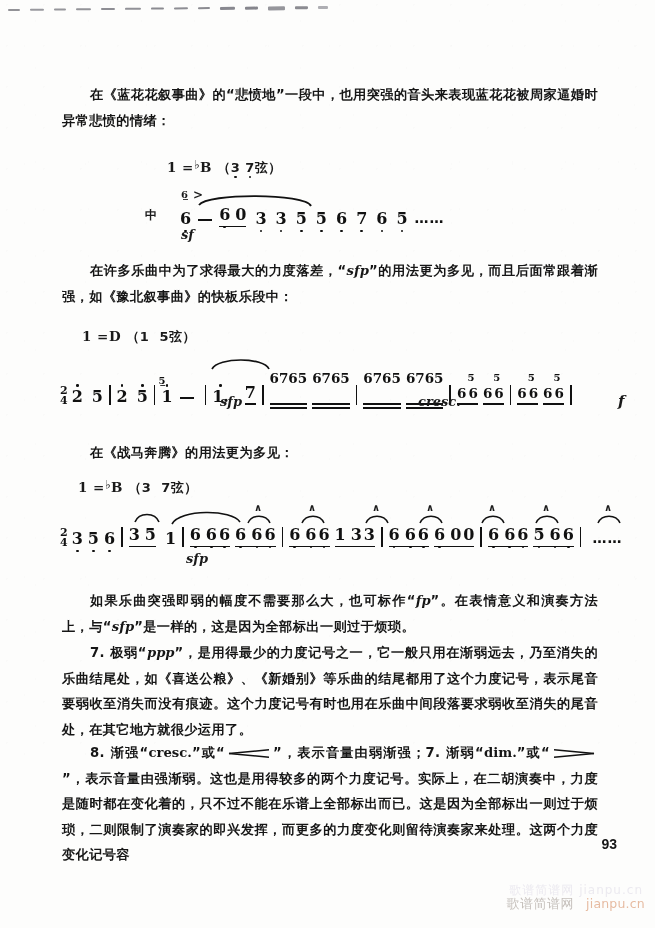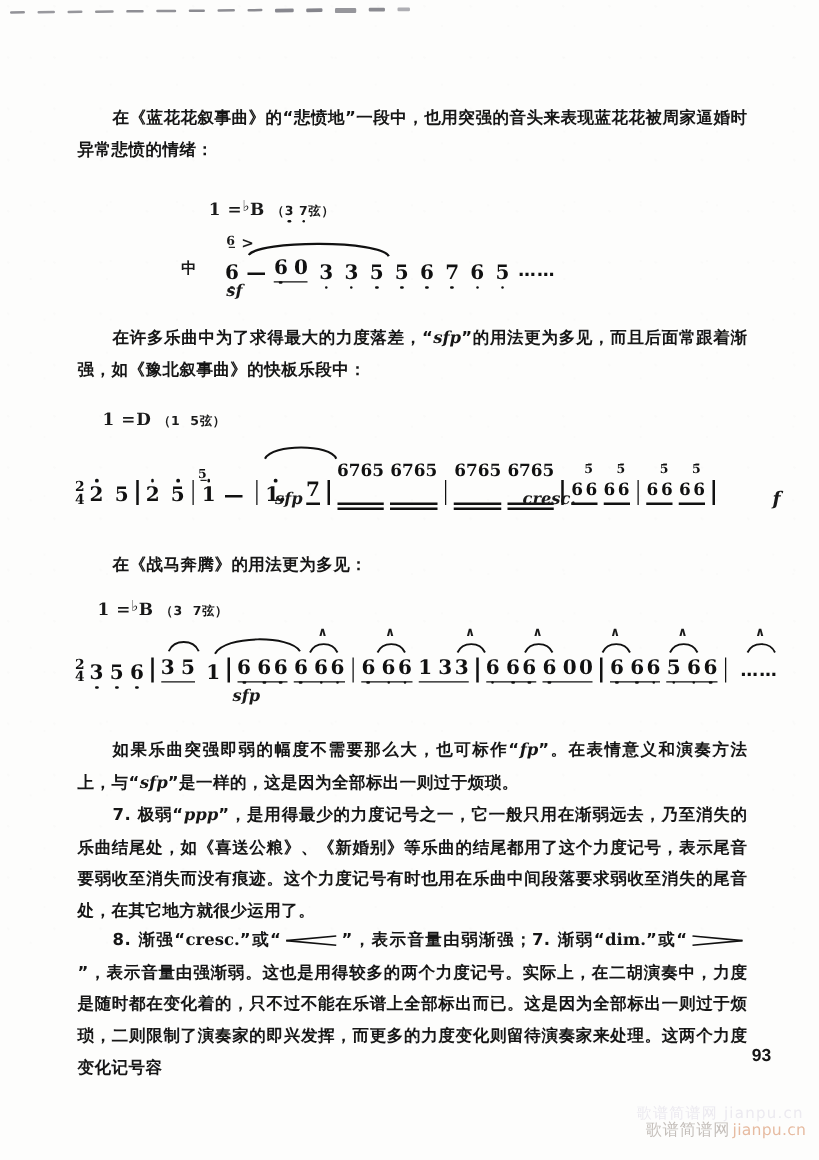--- a/index.html
+++ b/index.html
@@ -95,21 +95,21 @@
   
   .score { position: absolute; }
   .key-sig {
     font-family: "DejaVu Serif", serif;
     font-weight: 700;
     font-size: 13.5px;
     letter-spacing: 0.5px;
     white-space: nowrap;
   }
   .key-sig .flat { vertical-align: 0.28em; font-size: 12px; }
-  .key-sig .cn { font-family: "DejaVu Sans", sans-serif; font-size: 10px; }
+  .key-sig .cn { font-family: "DejaVu Sans", sans-serif; font-size: 13px; }
   .lowdot-wrap { position: relative; display: inline-block; }
   .lowdot-wrap::after {
     content: "";
     position: absolute;
     left: 50%;
     bottom: -3px;
     width: 2.5px; height: 2.5px;
     margin-left: -1.2px;
     border-radius: 50%;
     background: #141414;
@@ -214,21 +214,21 @@
     font-size: 14px;
     color: #161616;
   }
 
   .watermark {
     position: absolute;
     right: 10px;
     top: 895px;
     display: flex;
     align-items: baseline;
-    gap: 2px;
+    gap: 12px;
     opacity: 0.62;
   }
   .watermark .cn {
     font-family: "DejaVu Sans", sans-serif;
     font-size: 13px;
     color: #a39a93;
     letter-spacing: 0.5px;
   }
   .watermark .url {
     font-family: "DejaVu Sans", sans-serif;

